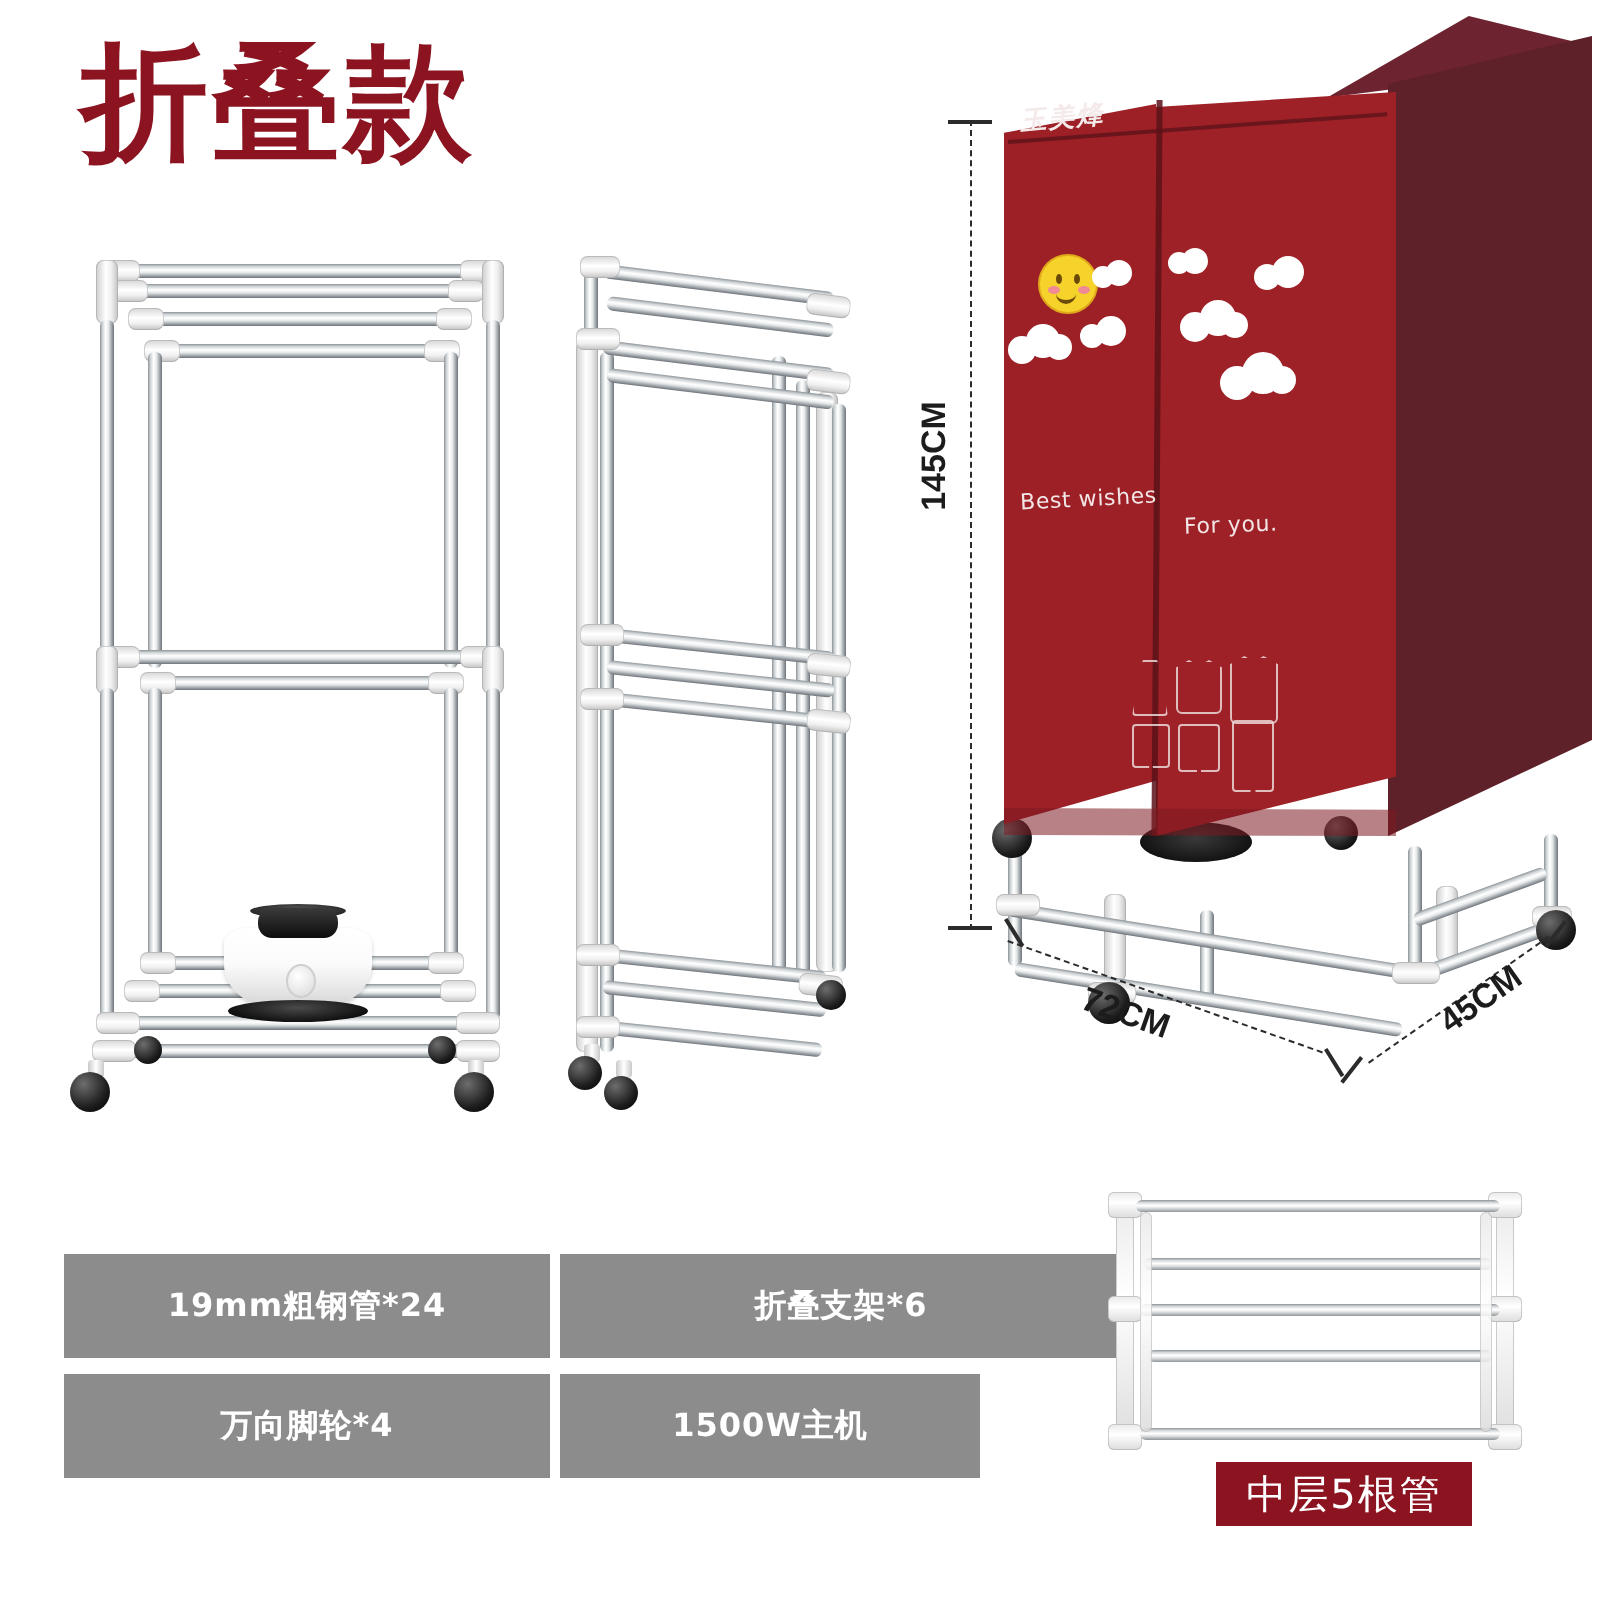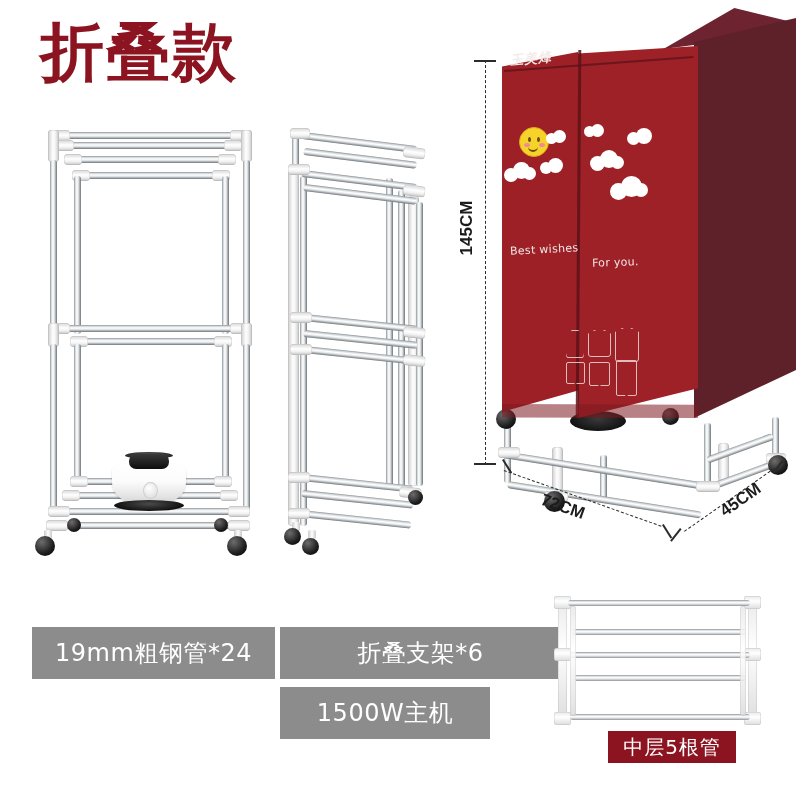--- a/index.html
+++ b/index.html
@@ -83,21 +83,21 @@
   
   .dimLineV{position:absolute;border-left:1.6px dashed #2b2b2b;}
   .dimCapH{position:absolute;height:1.8px;background:#2b2b2b;}
   .dimLabel{position:absolute;color:#1c1c1c;font-size:17px;font-weight:bold;
       font-family:"Liberation Sans",sans-serif;}
   .dimDiag{position:absolute;height:0;border-top:1.6px dashed #2b2b2b;transform-origin:0 0;}
   .dimTick{position:absolute;width:1.8px;background:#2b2b2b;}
 
   
   .featBox{position:absolute;background:#8c8c8c;display:flex;align-items:center;justify-content:center;}
-  .featBox span{color:#ffffff;font-size:24px;font-weight:normal;letter-spacing:.5px;
+  .featBox span{color:#ffffff;font-size:16px;font-weight:bold;letter-spacing:.5px;
       font-family:"DejaVu Sans","Liberation Sans",sans-serif;}
 
   
   .shelfWrap{position:absolute;left:536px;top:592px;width:246px;height:140px;}
   .shelfBadge{position:absolute;left:596px;top:731px;width:128px;height:32px;background:#8c1320;
       display:flex;align-items:center;justify-content:center;}
   .shelfBadge span{color:#ffffff;font-size:20px;font-weight:normal;letter-spacing:1px;
       font-family:"DejaVu Sans","Liberation Sans",sans-serif;}
   .sbar{position:absolute;height:6px;border-radius:3px;
     background:linear-gradient(180deg,#8e9398,#d8dcdf 22%,#ffffff 45%,#e3e6e7 65%,#8f9499);}
@@ -358,20 +358,23 @@
     <div class="dimTick" style="left:770px;top:460px;height:16px;transform:rotate(38deg);transform-origin:0 0;"></div>
     <div class="dimLabel" style="left:706px;top:490px;transform:rotate(-35deg);white-space:nowrap;">45CM</div>
   </div>
 
   <div class="featBox" style="left:20px;top:627px;width:243px;height:52px;">
     <span>19mm粗钢管*24</span>
   </div>
   <div class="featBox" style="left:268px;top:627px;width:281px;height:52px;">
     <span>折叠支架*6</span>
   </div>
+  <div class="featBox" style="left:20px;top:687px;width:243px;height:52px;">
+    <span>万向脚轮*4</span>
+  </div>
   <div class="featBox" style="left:268px;top:687px;width:210px;height:52px;">
     <span>1500W主机</span>
   </div>
 
   <div class="shelfWrap">
 
     <div class="sconn" style="left:10px;top:6px;width:9px;height:126px;"></div>
     <div class="sconn" style="left:200px;top:6px;width:9px;height:126px;"></div>
     <div class="sconn" style="left:6px;top:4px;width:17px;height:13px;"></div>
     <div class="sconn" style="left:196px;top:4px;width:17px;height:13px;"></div>

